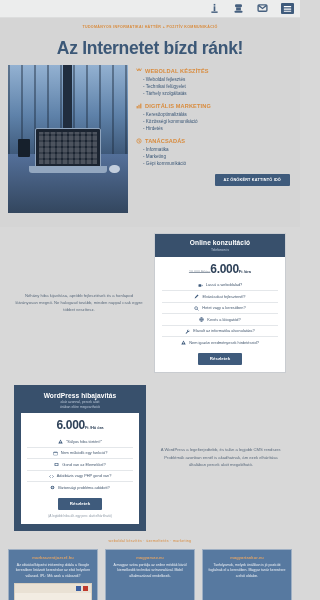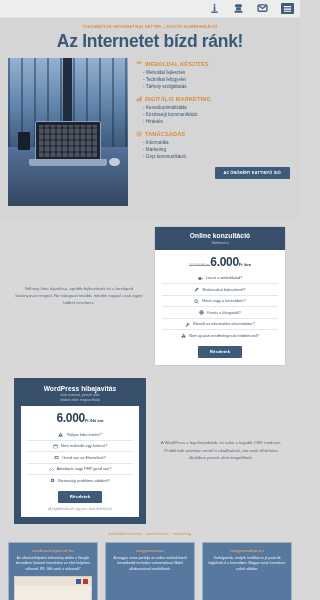--- a/index.html
+++ b/index.html
@@ -49,21 +49,21 @@
     font-weight: bold;
     text-transform: uppercase;
     line-height: 6px;
   }
   .hero-title {
     text-align: center;
     font-size: 17.5px;
     font-weight: bold;
     color: #3c5877;
     letter-spacing: -.3px;
-    margin-top: 1px;
+    margin-top: 8px;
     line-height: 21px;
   }
   .hero-body {
     display: flex;
     margin-top: 6px;
     padding: 0 8px;
     gap: 8px;
   }
   .hero-photo {
     width: 120px; height: 148px;

